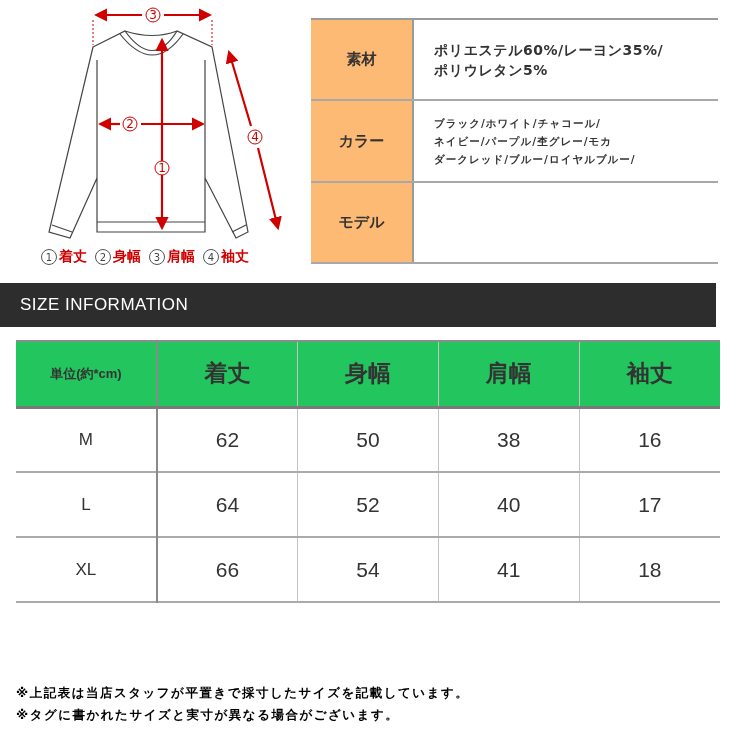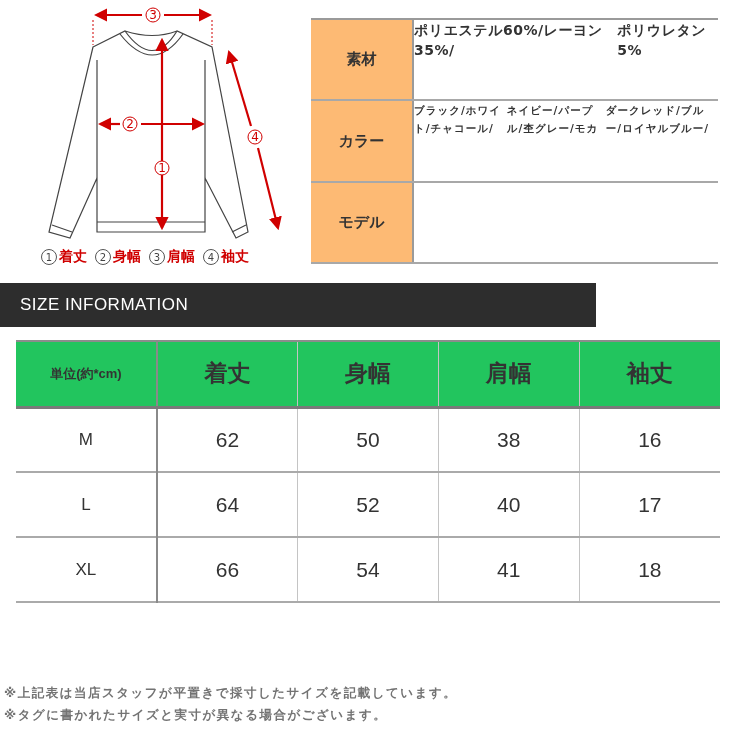--- a/index.html
+++ b/index.html
@@ -13,47 +13,47 @@
   .legend-item { display:flex; align-items:center; gap:2px; }
   .legend-num { display:inline-flex; width:14px; height:14px; border:1px solid #555; border-radius:50%;
                 font-size:10px; font-weight:normal; color:#444; align-items:center; justify-content:center; }
   .legend-label { color:#d00000; }
 
   
   .spec { position:absolute; left:311px; top:18px; width:407px; border-top:2px solid #9a9a9a; }
   .spec-row { display:flex; border-bottom:2px solid #a8a8a8; }
   .spec-label { width:101px; background:#fdba74; border-right:2px solid #9a9a9a; display:flex; align-items:center;
                 justify-content:center; font-size:15px; font-weight:bold; color:#333; }
-  .spec-value { flex:1; display:flex; flex-direction:row; justify-content:center; color:#333; }
+  .spec-value { flex:1; display:flex; flex-direction:column; justify-content:center; color:#333;margin-left:20px; }
   .spec-row.material { height:79px; }
   .spec-row.color { height:80px; }
   .spec-row.model { height:79px;gap:28px; }
   .material .spec-value { font-size:14px; font-weight:bold; line-height:20px; letter-spacing:0.5px; }
   .color .spec-value { font-size:10.5px; font-weight:bold; line-height:18px; letter-spacing:1px; }
   .model .spec-value { font-size:14px; font-weight:bold; letter-spacing:0.5px; }
 
   
-  .band { position:absolute; left:0; top:283px; width:596px; height:44px; background:#2d2d2d;
+  .band { position:absolute; left:0; top:283px; width:716px; height:44px; background:#2d2d2d;
           display:flex; align-items:center; }
   .band-title { color:#ffffff; font-family:"Liberation Sans",sans-serif; font-size:17px; letter-spacing:0.5px;
                 margin-left:20px; }
 
   
   .size { position:absolute; left:16px; top:340px; width:704px; border-collapse:collapse; table-layout:fixed; }
   .size th, .size td { text-align:center; font-family:"Liberation Sans",sans-serif; color:#333; padding:0; }
   .size thead tr { height:66px; background:#22c55e; border-top:2px solid #8c8c8c; border-bottom:3px solid #7a7a7a; }
   .size tbody tr { height:65px; border-bottom:2px solid #aaaaaa; }
   .size th { font-size:23px; font-weight:bold; border-left:1px solid #c4c4c4; }
   .size th.unit { font-size:13px; border-left:none; border-right:2px solid #8a8a8a; }
   .size td { font-size:21px; border-left:1px solid #c4c4c4; }
   .size td.sz { font-size:17px; border-left:none; border-right:2px solid #8a8a8a; }
 
   
-  .notes { position:absolute; left:4px; top:682px; font-size:12.5px; line-height:22px; font-weight:bold;
-           color:#737373; letter-spacing:1.5px; }
+  .notes { position:absolute; left:16px; top:682px; font-size:12.5px; line-height:22px; font-weight:bold;
+           color:#000000; letter-spacing:1.5px; }
 </style>
 </head>
 <body>
 
 <div class="diagram">
   <svg width="290" height="250" viewBox="0 0 290 250">
     <defs>
       <marker id="ah" markerWidth="6" markerHeight="6" refX="5" refY="3" orient="auto">
         <path d="M0,0 L6,3 L0,6 z" fill="#d00000"></path>
       </marker>

